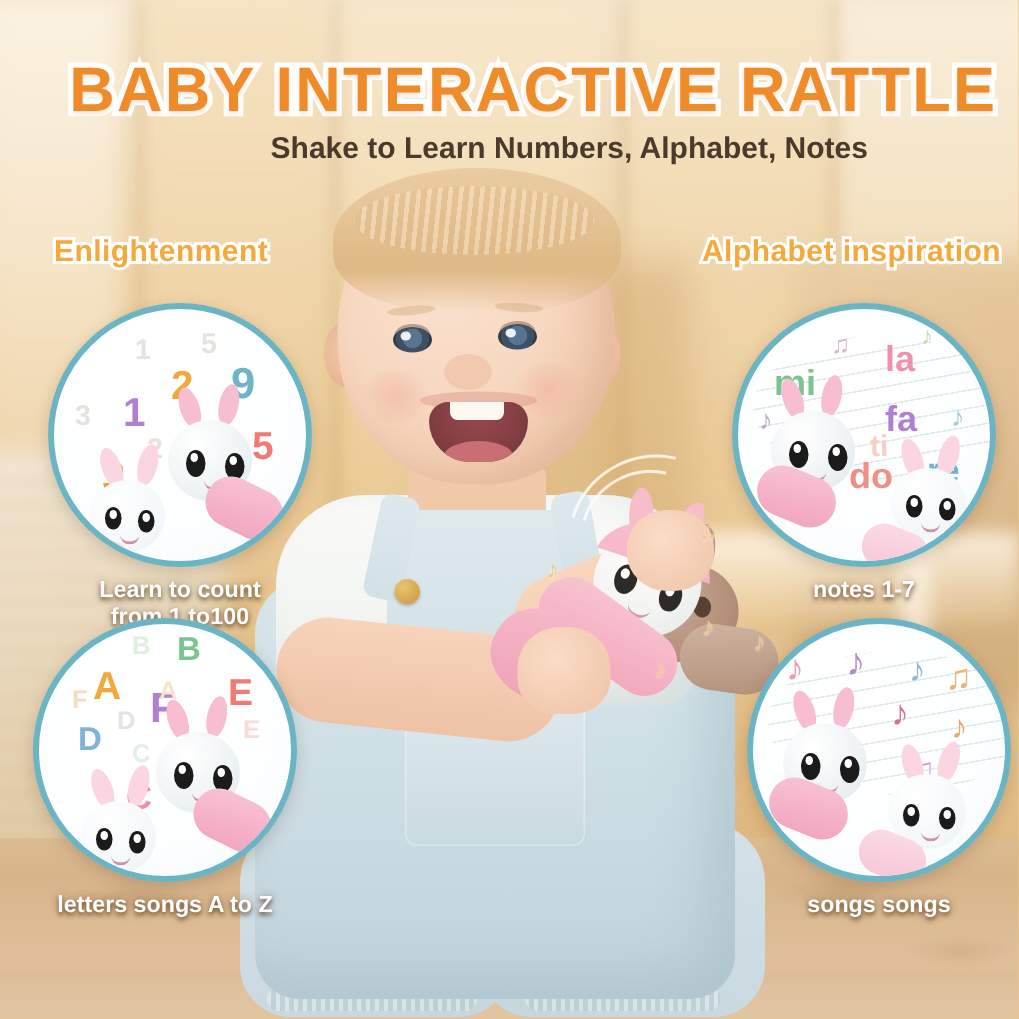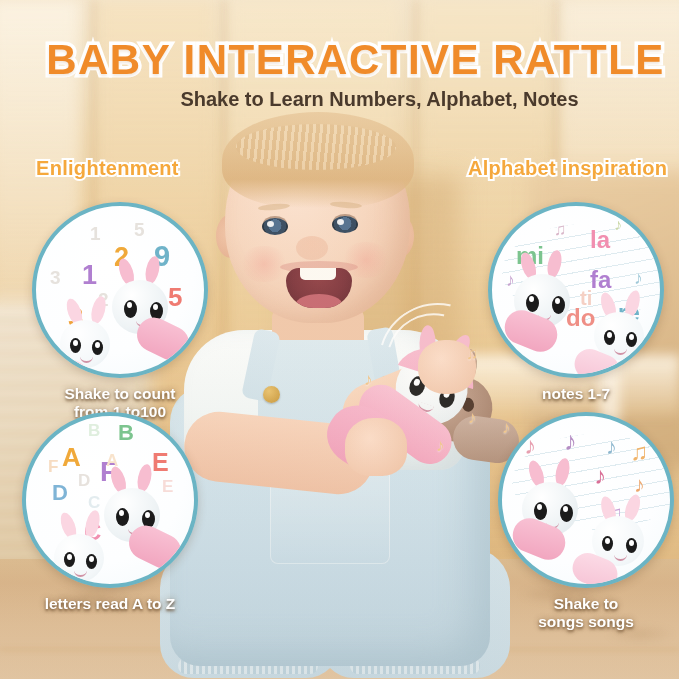--- a/index.html
+++ b/index.html
@@ -423,21 +423,21 @@
       <div class="mear" style="left:12px;top:-14px;transform:rotate(-18deg)"></div>
       <div class="mear" style="left:38px;top:-16px;transform:rotate(12deg)"></div>
       <div class="mh" style="left:4px;top:8px"></div>
       <div class="me" style="left:16px;top:28px"></div>
       <div class="me" style="left:42px;top:30px"></div>
       <div class="mm" style="left:28px;top:48px"></div>
       <div class="mbody" style="left:28px;top:50px;transform:rotate(26deg)"></div>
     </div>
   </div>
   <div class="caption" style="color: rgb(255, 255, 255);">
-    <div>Shake to count</div>
+    <div>Learn to count</div>
     <div>from 1 to100</div>
   </div>
 </div>
 
 <div class="feature" id="feat-letters">
   <div class="bubble" style="border-color: rgb(107, 180, 196);">
     <span class="tok" style="left: 36px; top: 28px; font-size: 26px; color: rgb(240, 169, 58);">A</span>
     <span class="tok" style="left: 74px; top: 42px; font-size: 28px; color: rgb(176, 127, 208);">F</span>
     <span class="tok" style="left: 126px; top: 34px; font-size: 25px; color: rgb(239, 123, 114);">E</span>
     <span class="tok" style="left: 92px; top: 6px; font-size: 22px; color: rgb(124, 196, 143);">B</span>
@@ -464,21 +464,21 @@
       <div class="mear" style="left:12px;top:-14px;transform:rotate(-18deg)"></div>
       <div class="mear" style="left:38px;top:-16px;transform:rotate(12deg)"></div>
       <div class="mh" style="left:4px;top:8px"></div>
       <div class="me" style="left:16px;top:28px"></div>
       <div class="me" style="left:42px;top:30px"></div>
       <div class="mm" style="left:28px;top:48px"></div>
       <div class="mbody" style="left:28px;top:50px;transform:rotate(26deg)"></div>
     </div>
   </div>
   <div class="caption" style="color: rgb(255, 255, 255);">
-    <div>letters read A to Z</div>
+    <div>letters songs A to Z</div>
   </div>
 </div>
 
 <div class="feature" id="feat-notes">
   <div class="bubble" style="border-color: rgb(107, 180, 196);">
     <div class="staff"></div>
     <span class="tok" style="left: 24px; top: 38px; font-size: 24px; color: rgb(124, 196, 143);">mi</span>
     <span class="tok" style="left: 98px; top: 22px; font-size: 24px; color: rgb(241, 143, 176);">la</span>
     <span class="tok" style="left: 98px; top: 62px; font-size: 24px; color: rgb(176, 127, 208);">fa</span>
     <span class="tok" style="left: 126px; top: 96px; font-size: 23px; color: rgb(111, 179, 201);">re</span>
@@ -540,16 +540,15 @@
       <div class="mear" style="left:12px;top:-14px;transform:rotate(-18deg)"></div>
       <div class="mear" style="left:38px;top:-16px;transform:rotate(12deg)"></div>
       <div class="mh" style="left:4px;top:8px"></div>
       <div class="me" style="left:16px;top:28px"></div>
       <div class="me" style="left:42px;top:30px"></div>
       <div class="mm" style="left:28px;top:48px"></div>
       <div class="mbody" style="left:-6px;top:48px;transform:rotate(22deg)"></div>
     </div>
   </div>
   <div class="caption" style="color: rgb(255, 255, 255);">
-    <div>Shake to</div>
     <div>songs songs</div>
   </div>
 </div>
 
 </body></html>

